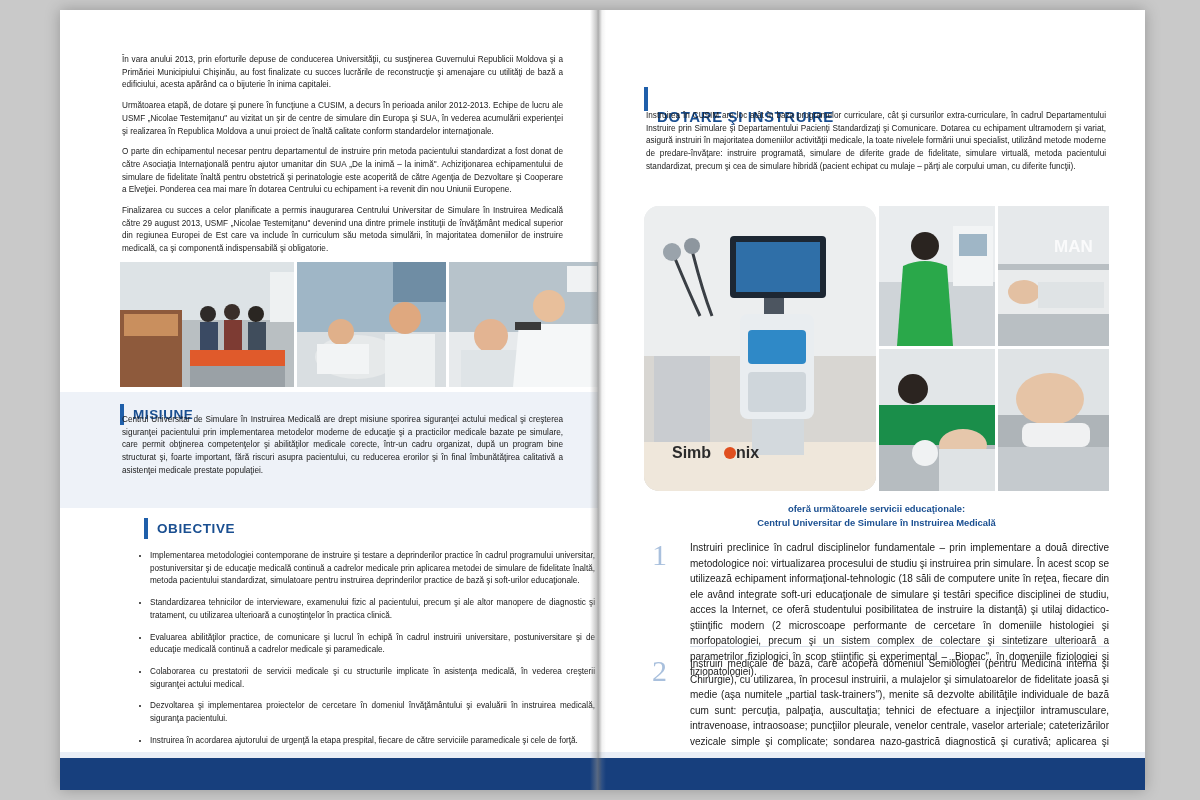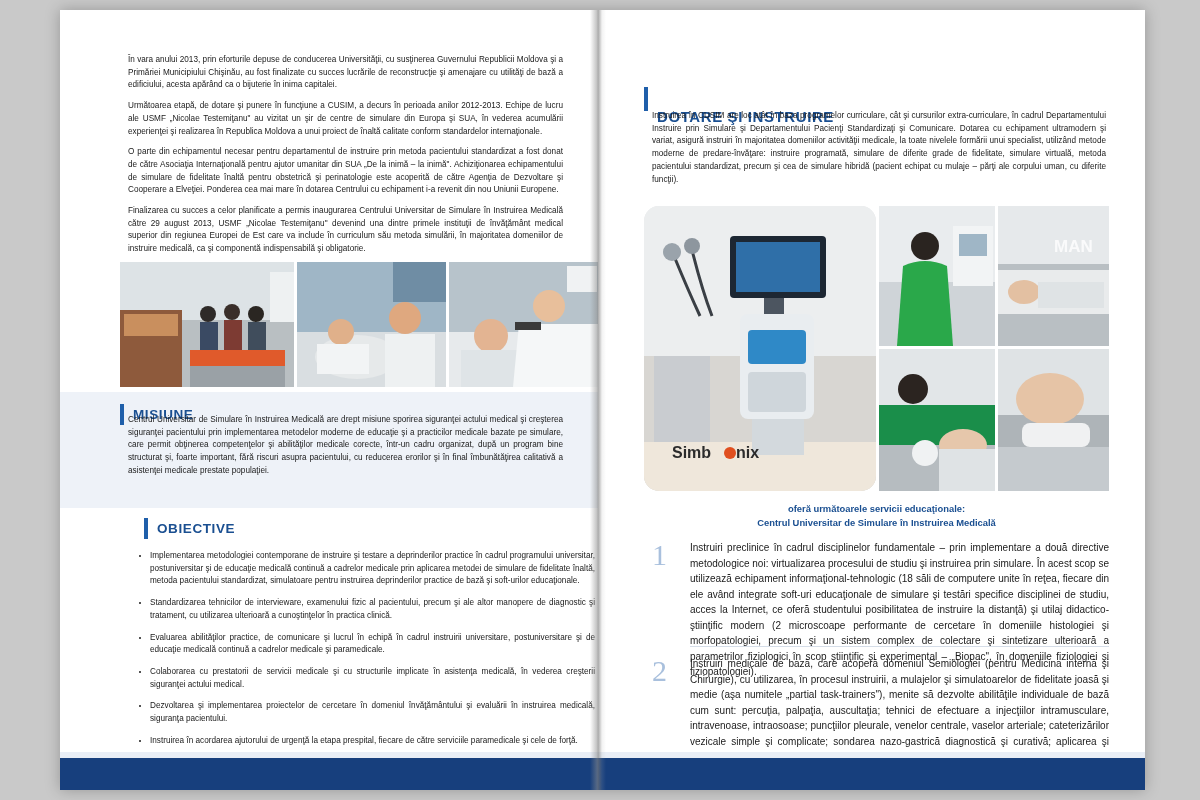--- a/index.html
+++ b/index.html
@@ -77,21 +77,21 @@
   }
 
   
   .body-text {
     font-size: 8.2px;
     line-height: 1.55;
     color: #1a1a1a;
     text-align: justify;
   }
   .body-text p {
-    margin: 0 0 8px 8px;
+    margin: 0 0 8px 2px;
   }
 
   .lp-intro {
     position: absolute;
     left: 60px;
     top: 44px;
     width: 443px;
   }
 
   

